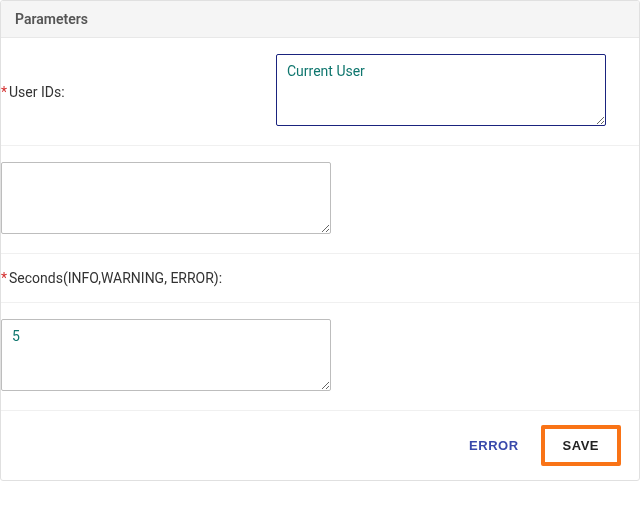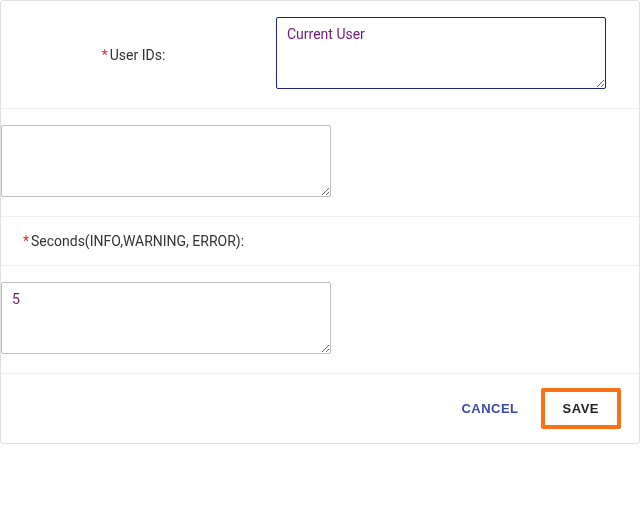--- a/index.html
+++ b/index.html
@@ -30,21 +30,21 @@
       display: flex;
       align-items: center;
       padding: 16px 14px 16px 0;
       border-bottom: 1px solid #f0f0f0;
     }
     .form-row:last-of-type {
       border-bottom: none;
     }
     .form-label {
       width: 275px;
-      text-align: center;
+      text-align: left;
       padding-right: 10px;
       font-size: 14px;
       color: #333;
       flex-shrink: 0;
     }
     .required {
       color: #d32f2f;
       margin-right: 2px;
     }
     .form-control {
@@ -54,21 +54,21 @@
     textarea.input {
       width: 100%;
       height: 72px;
       padding: 8px 10px;
       font-family: inherit;
       font-size: 14px;
       border: 1px solid #bdbdbd;
       border-radius: 2px;
       resize: both;
       outline: none;
-      color: #701a75;
+      color: #0f766e;
     }
     textarea.input.focused {
       border: 1px solid #1a237e;
     }
     .actions {
       display: flex;
       justify-content: flex-end;
       align-items: center;
       gap: 18px;
       padding: 14px 18px;
@@ -92,20 +92,21 @@
       letter-spacing: 0.5px;
       cursor: pointer;
       padding: 9px 18px;
       border-radius: 2px;
     }
   </style>
 </head>
 <body>
 
 <div class="panel">
+  <div class="panel-header">Parameters</div>
 
   <div class="form-row">
     <div class="form-label">
       <span class="required">*</span><span>User IDs:</span>
     </div>
     <div class="form-control">
       <textarea class="input focused" style="">Current User</textarea>
     </div>
   </div>
 
@@ -121,16 +122,16 @@
     </div>
   </div>
 
   <div class="form-row">
     <div class="form-control">
       <textarea class="input" style="">5</textarea>
     </div>
   </div>
 
   <div class="actions">
-    <button class="btn-text">CANCEL</button>
+    <button class="btn-text">ERROR</button>
     <button class="btn-outlined">SAVE</button>
   </div>
 </div>
 
 </body></html>

